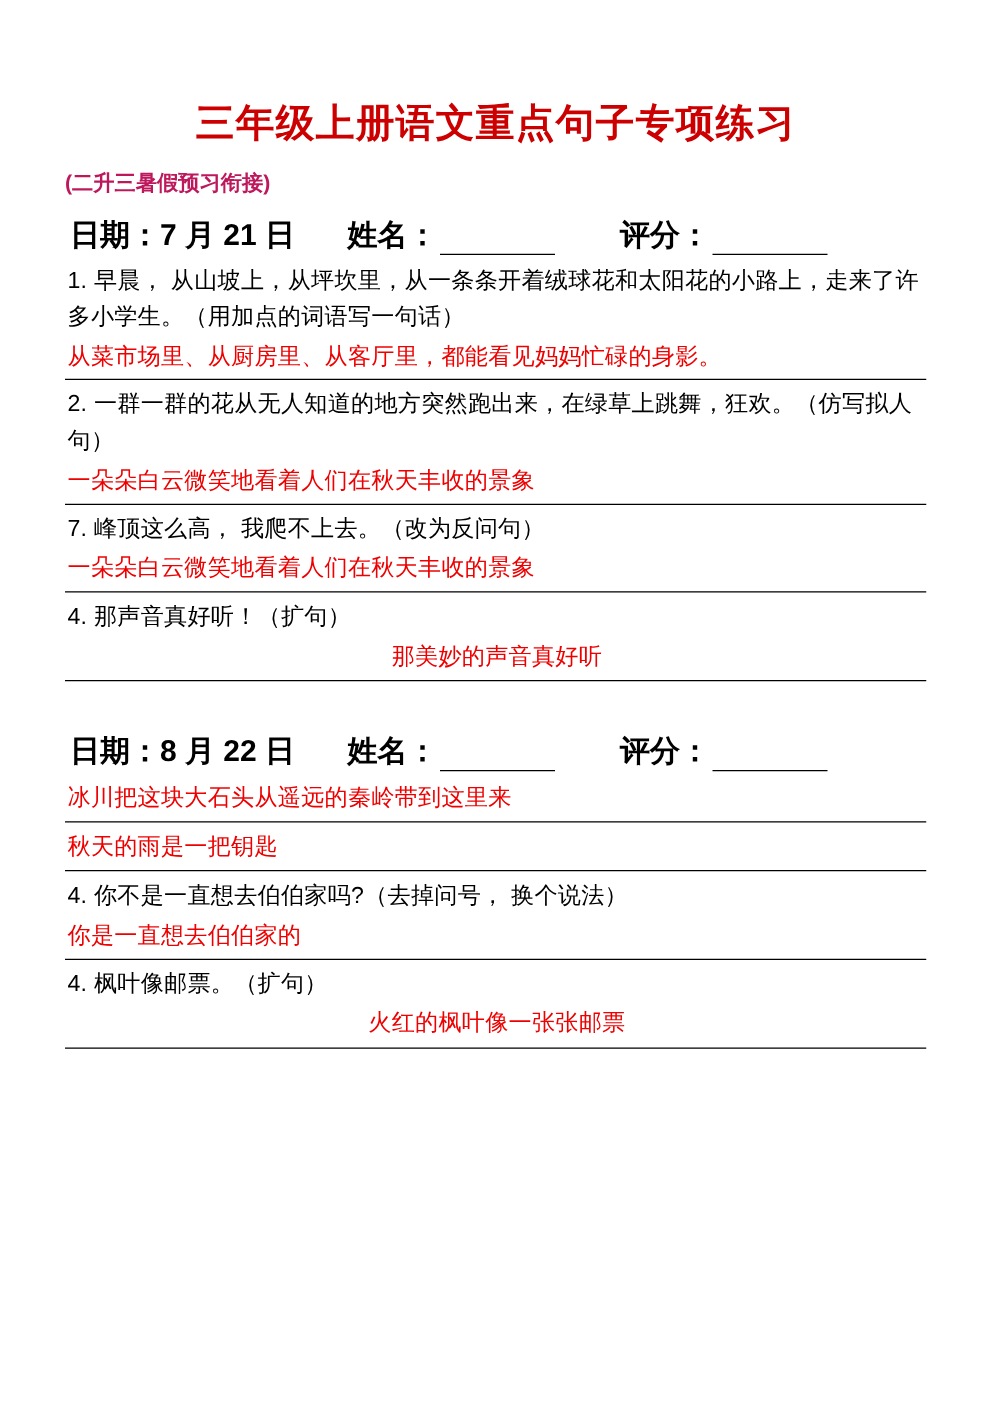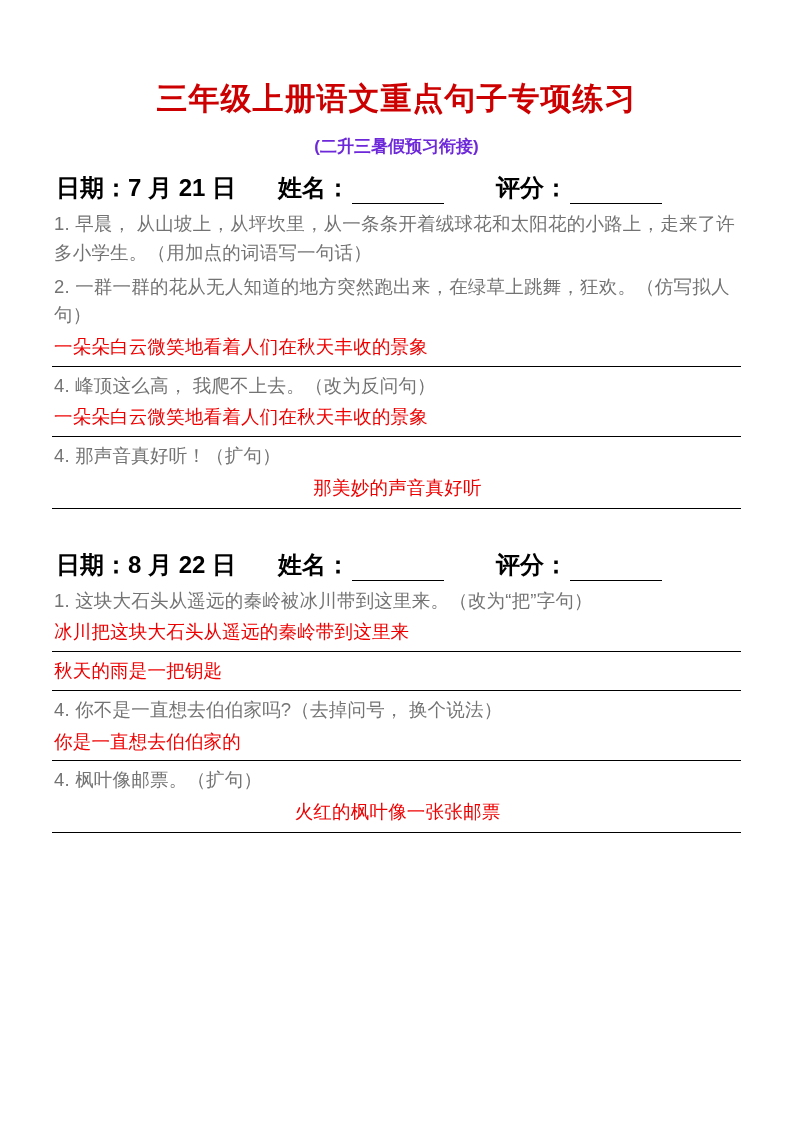--- a/index.html
+++ b/index.html
@@ -25,24 +25,23 @@
   .doc-title {
     text-align: center;
     font-size: 31px;
     font-weight: bold;
     color: #cc0000;
     letter-spacing: 1px;
     margin: 20px 0 0 0;
     line-height: 1.2;
   }
   .doc-subtitle {
-    text-align: center;
     font-size: 17px;
     font-weight: bold;
-    color: #6d28d9;
+    color: #be185d;
     margin: 18px 0 0 0;
   }
   .section {
     margin-top: 14px;
   }
   .section + .section {
     margin-top: 40px;
   }
   .meta-row {
     display: flex;
@@ -68,21 +67,21 @@
     border-bottom: 1.5px solid #000;
     width: 92px;
     height: 16px;
     margin-left: 2px;
   }
   .gap-a { width: 42px; }
   .gap-b { width: 52px; }
   .q-line {
     font-size: 18.5px;
     line-height: 1.55;
-    color: #737373;
+    color: #000000;
     margin: 5px 0 2px 0;
     padding-left: 2px;
     letter-spacing: 0.2px;
   }
   .answer-line {
     color: #ee0000;
     font-size: 18.5px;
     line-height: 1.45;
     border-bottom: 1.6px solid #000;
     padding: 2px 0 5px 2px;
@@ -115,25 +114,26 @@
         <span class="meta-blank"></span>
       </span>
       <span class="gap-b"></span>
       <span class="meta-item">
         <span class="meta-label">评分：</span>
         <span class="meta-blank"></span>
       </span>
     </div>
 
     <div class="q-line">1. 早晨， 从山坡上，从坪坎里，从一条条开着绒球花和太阳花的小路上，走来了许多小学生。（用加点的词语写一句话）</div>
+    <div class="answer-line">从菜市场里、从厨房里、从客厅里，都能看见妈妈忙碌的身影。</div>
 
     <div class="q-line">2. 一群一群的花从无人知道的地方突然跑出来，在绿草上跳舞，狂欢。（仿写拟人句）</div>
     <div class="answer-line">一朵朵白云微笑地看着人们在秋天丰收的景象</div>
 
-    <div class="q-line">4. 峰顶这么高， 我爬不上去。（改为反问句）</div>
+    <div class="q-line">7. 峰顶这么高， 我爬不上去。（改为反问句）</div>
     <div class="answer-line">一朵朵白云微笑地看着人们在秋天丰收的景象</div>
 
     <div class="q-line">4. 那声音真好听！（扩句）</div>
     <div class="answer-line tall">那美妙的声音真好听</div>
   </div>
 
   <div class="section">
     <div class="meta-row">
       <span class="meta-item">
         <span class="meta-label">日期：</span>
@@ -144,21 +144,20 @@
         <span class="meta-label">姓名：</span>
         <span class="meta-blank"></span>
       </span>
       <span class="gap-b"></span>
       <span class="meta-item">
         <span class="meta-label">评分：</span>
         <span class="meta-blank"></span>
       </span>
     </div>
 
-    <div class="q-line">1. 这块大石头从遥远的秦岭被冰川带到这里来。（改为“把”字句）</div>
     <div class="answer-line">冰川把这块大石头从遥远的秦岭带到这里来</div>
 
     <div class="answer-line">秋天的雨是一把钥匙</div>
 
     <div class="q-line">4. 你不是一直想去伯伯家吗?（去掉问号， 换个说法）</div>
     <div class="answer-line">你是一直想去伯伯家的</div>
 
     <div class="q-line">4. 枫叶像邮票。（扩句）</div>
     <div class="answer-line tall">火红的枫叶像一张张邮票</div>
   </div>

